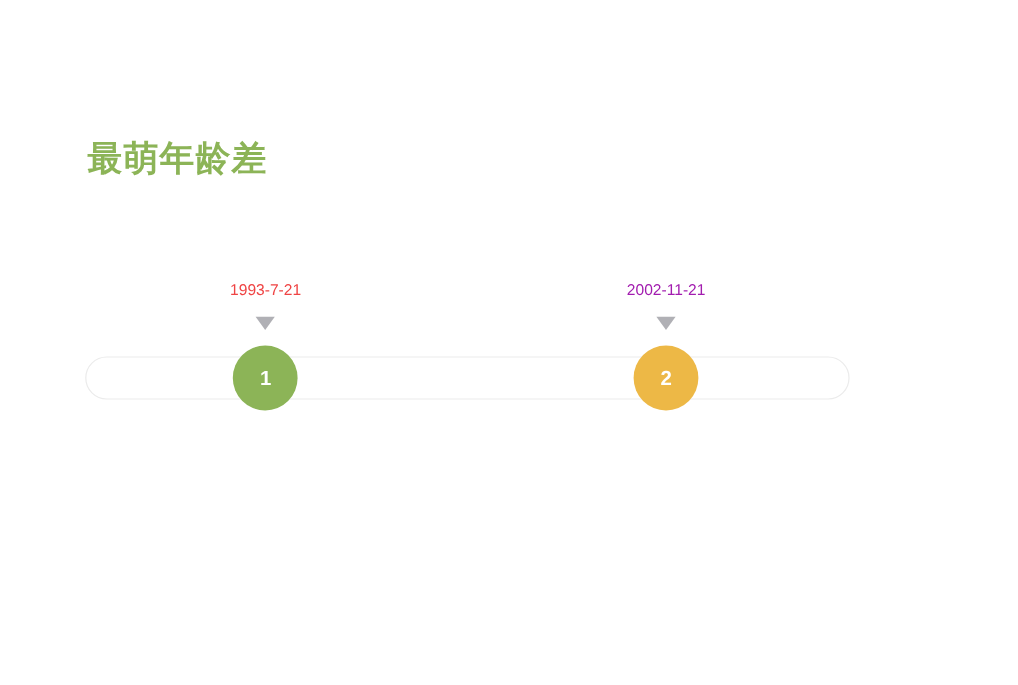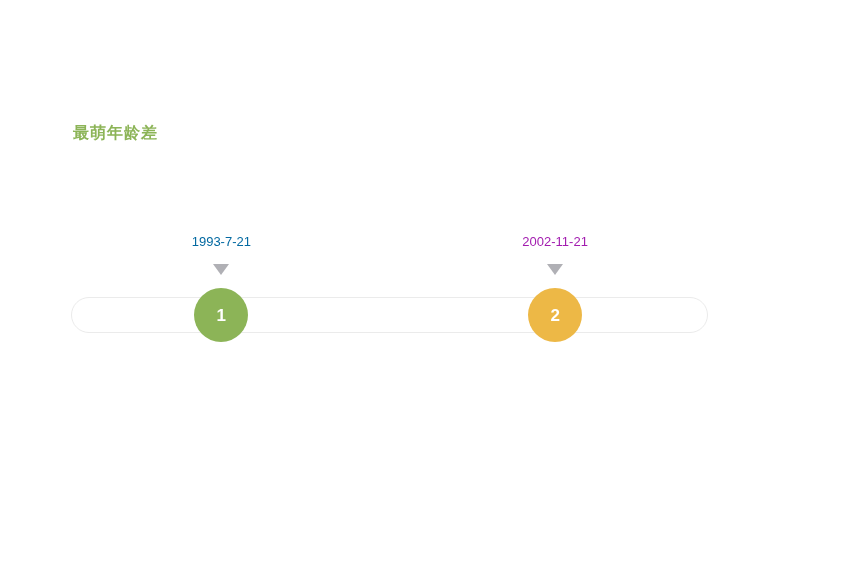--- a/index.html
+++ b/index.html
@@ -19,21 +19,21 @@
   .page {
     position: absolute;
     inset: 0;
   }
 
   
   .title {
     position: absolute;
     left: 73px;
     top: 117px;
-    font-size: 16px;
+    font-size: 29px;
     font-weight: bold;
     letter-spacing: 1px;
     line-height: 32px;
     color: #8cb457;
     white-space: nowrap;
   }
 
   
   .timeline {
     position: absolute;
@@ -109,21 +109,21 @@
 
 <div class="page">
 
   <div class="title" style="color: rgb(140, 180, 87);">最萌年龄差</div>
 
   <div class="timeline">
 
     <div class="track" style="border-color: rgb(235, 235, 235); background: rgb(255, 255, 255);"></div>
 
     <div class="event" style="left: 23.6%;">
-      <div class="event-date" style="color: #0369a1;">1993-7-21</div>
+      <div class="event-date" style="color: #ef4444;">1993-7-21</div>
       <div class="event-arrow" style="border-top-color: rgb(176, 176, 181);"></div>
       <div class="event-node" style="background: #8cb457;">1</div>
     </div>
 
     <div class="event" style="left: 76.0%;">
       <div class="event-date" style="color: #a21caf;">2002-11-21</div>
       <div class="event-arrow" style="border-top-color: rgb(176, 176, 181);"></div>
       <div class="event-node" style="background: #edb846;">2</div>
     </div>
 

